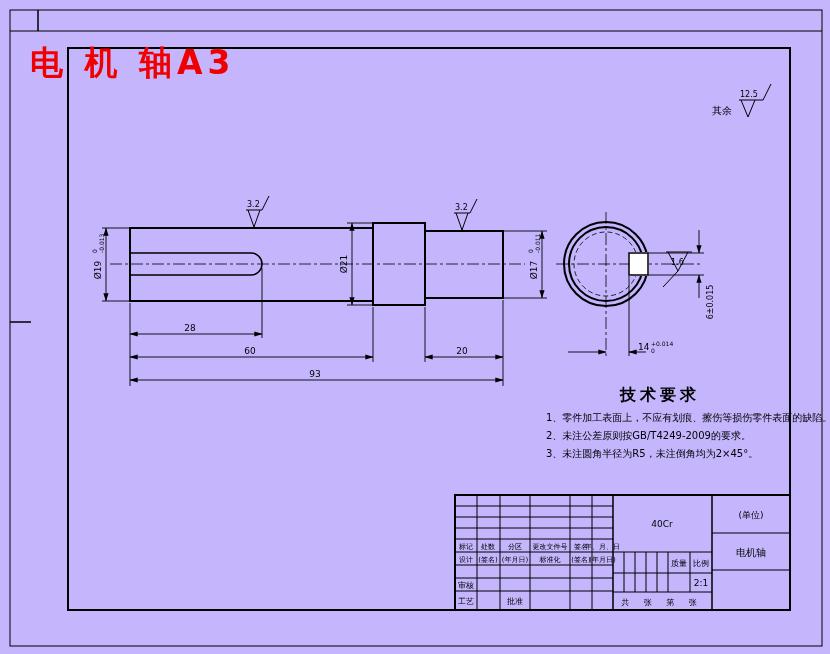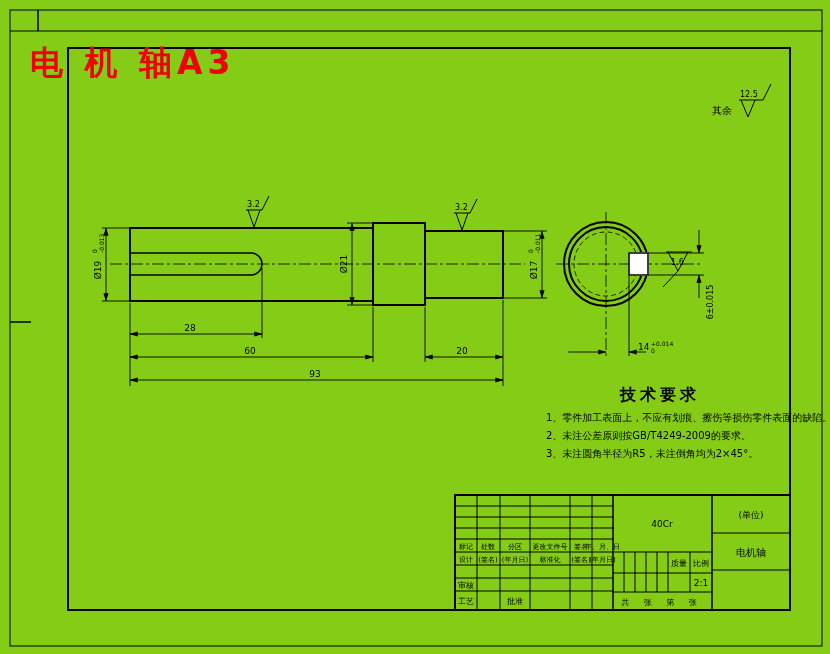--- a/index.html
+++ b/index.html
@@ -1,16 +1,16 @@
 <!DOCTYPE html>
 <html><head>
 <meta charset="utf-8">
 <style>
   html,body{margin:0;padding:0;background:#ffffff;}
-  .page{position:relative;width:830px;height:654px;background:#84cc16;overflow:hidden;}
+  .page{position:relative;width:830px;height:654px;background:#c4b5fd;overflow:hidden;}
   svg{position:absolute;left:0;top:0;}
   svg text{font-family:"DejaVu Sans","Liberation Sans",sans-serif;fill:#000;}
   .thick{stroke:#000;stroke-width:2;fill:none;}
   .med{stroke:#000;stroke-width:1.5;fill:none;}
   .thin{stroke:#000;stroke-width:1;fill:none;}
   .cl{stroke:#000;stroke-width:0.8;fill:none;stroke-dasharray:12 3 3 3;}
   .dash{stroke:#000;stroke-width:0.8;fill:none;stroke-dasharray:5 3;}
   .dimline{stroke:#000;stroke-width:0.9;fill:none;}
   .dimtxt{font-size:9px;}
   .toltxt{font-size:6px;}

